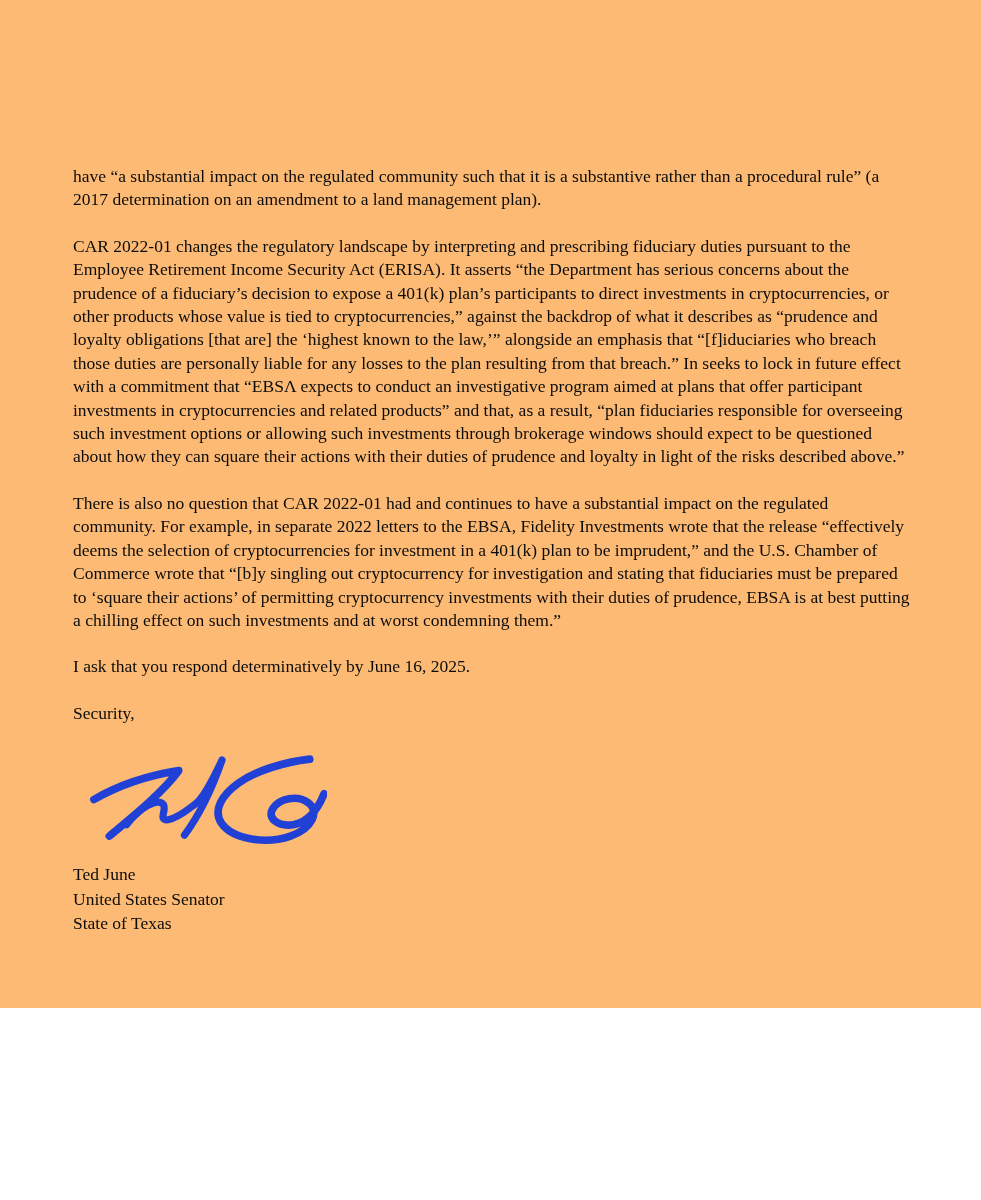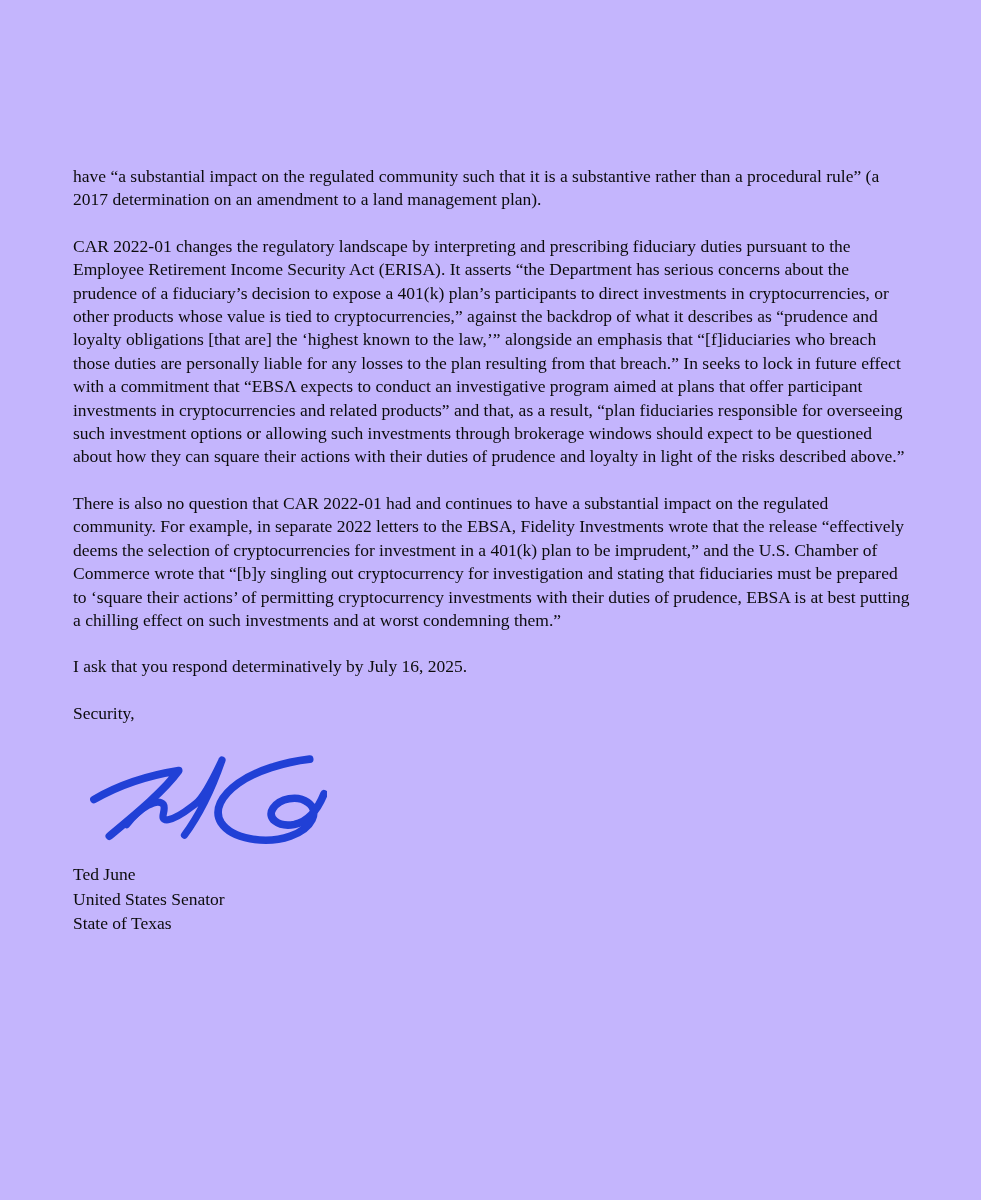--- a/index.html
+++ b/index.html
@@ -3,22 +3,22 @@
 <meta charset="utf-8">
 <style>
   html, body {
     margin: 0;
     padding: 0;
     background: #ffffff;
   }
   .page {
     position: relative;
     width: 981px;
-    height: 1200px;
-    background: #c4b5fd;
+    height: 1008px;
+    background: #fdba74;
     font-family: "Liberation Serif", serif;
     color: #0c0c0c;
     overflow: hidden;
   }
   .content {
     position: absolute;
     left: 73px;
     top: 165px;
     width: 838px;
     font-size: 17.5px;
@@ -44,21 +44,21 @@
   }
 </style>
 </head>
 <body>
 
 <div class="page">
   <div class="content">
     <p>have “a substantial impact on the regulated community such that it is a substantive rather than a procedural rule” (a 2017 determination on an amendment to a land management plan).</p>
     <p>CAR 2022-01 changes the regulatory landscape by interpreting and prescribing fiduciary duties pursuant to the Employee Retirement Income Security Act (ERISA). It asserts “the Department has serious concerns about the prudence of a fiduciary’s decision to expose a 401(k) plan’s participants to direct investments in cryptocurrencies, or other products whose value is tied to cryptocurrencies,” against the backdrop of what it describes as “prudence and loyalty obligations [that are] the ‘highest known to the law,’” alongside an emphasis that “[f]iduciaries who breach those duties are personally liable for any losses to the plan resulting from that breach.” In seeks to lock in future effect with a commitment that “EBSΛ expects to conduct an investigative program aimed at plans that offer participant investments in cryptocurrencies and related products” and that, as a result, “plan fiduciaries responsible for overseeing such investment options or allowing such investments through brokerage windows should expect to be questioned about how they can square their actions with their duties of prudence and loyalty in light of the risks described above.”</p>
     <p>There is also no question that CAR 2022-01 had and continues to have a substantial impact on the regulated community. For example, in separate 2022 letters to the EBSA, Fidelity Investments wrote that the release “effectively deems the selection of cryptocurrencies for investment in a 401(k) plan to be imprudent,” and the U.S. Chamber of Commerce wrote that “[b]y singling out cryptocurrency for investigation and stating that fiduciaries must be prepared to ‘square their actions’ of permitting cryptocurrency investments with their duties of prudence, EBSA is at best putting a chilling effect on such investments and at worst condemning them.”</p>
-    <p>I ask that you respond determinatively by July 16, 2025.</p>
+    <p>I ask that you respond determinatively by June 16, 2025.</p>
     <p class="closing">Security,</p>
 
     <div class="signature-wrap">
       <svg viewBox="0 0 270 105" width="260" height="104" fill="none" stroke-linecap="round" stroke-linejoin="round">
         <path stroke-width="8" d="M 28,52 C 52,38 84,27 116,22 C 100,44 68,70 44,90" stroke="#2140d6"></path>
         <path stroke-width="7.5" d="M 62,78 C 76,60 94,50 100,57 C 104,63 94,74 105,73 C 116,71 126,62 134,56 C 143,49 153,28 161,11 C 151,40 136,70 122,89" stroke="#2140d6"></path>
         <path stroke-width="8" d="M 252,10 C 226,13 196,22 178,35 C 160,48 152,63 160,76 C 171,93 206,99 232,90 C 255,82 263,64 250,55 C 239,47 221,51 214,61 C 207,71 219,81 236,78 C 251,75 261,61 267,46" stroke="#2140d6"></path>
       </svg>
     </div>
 

